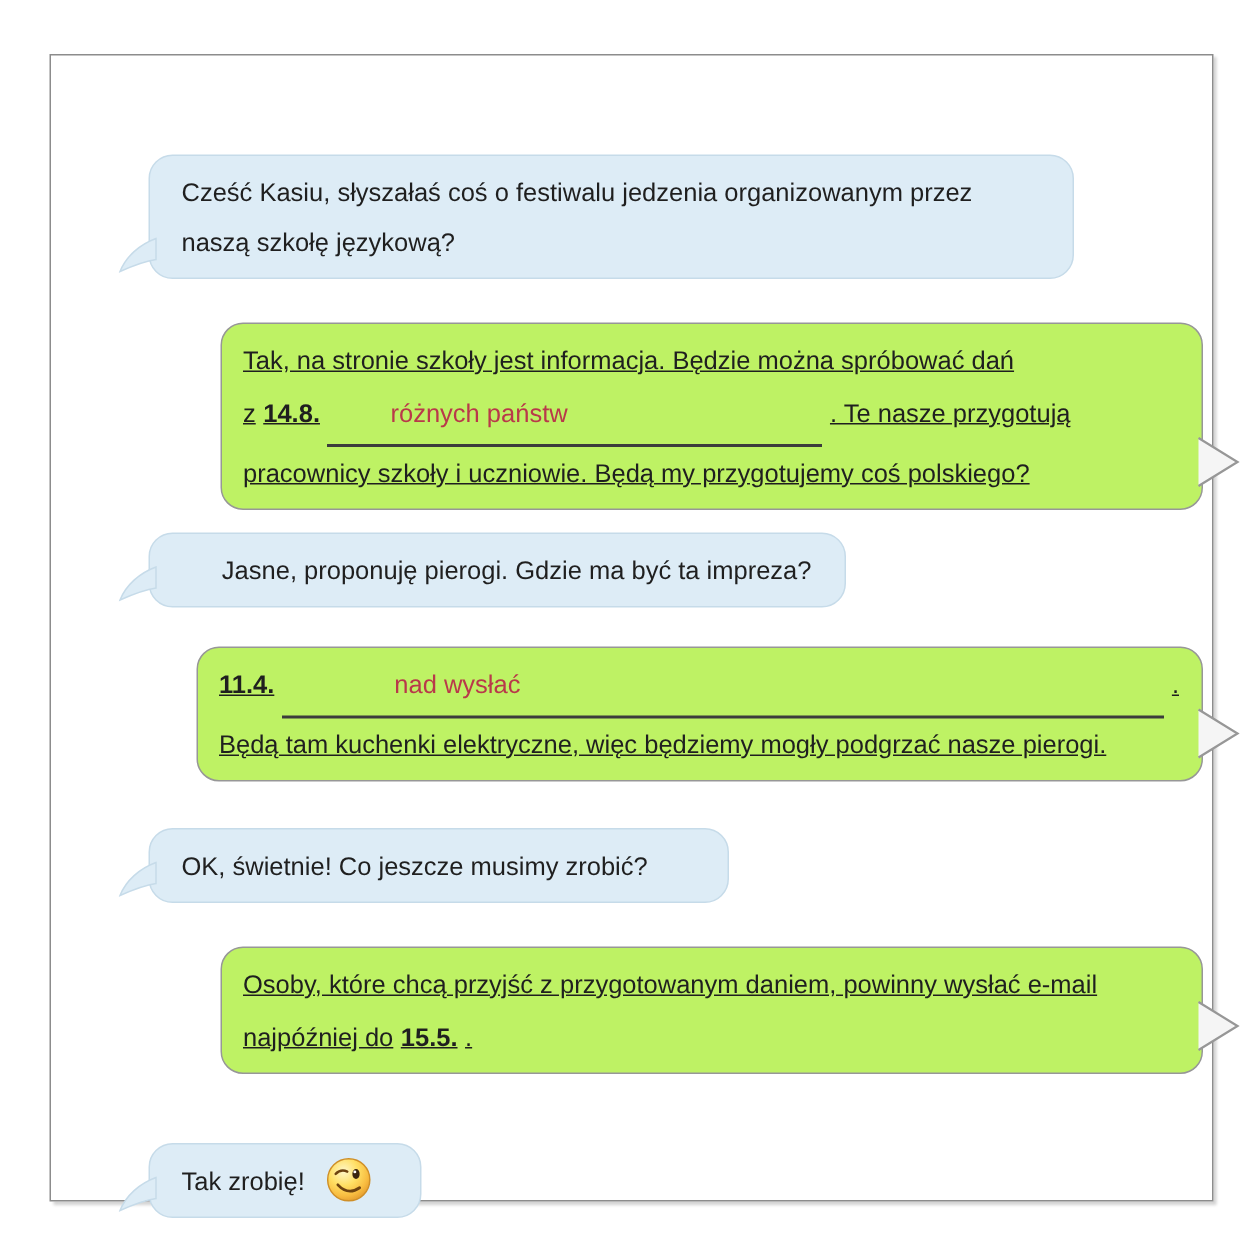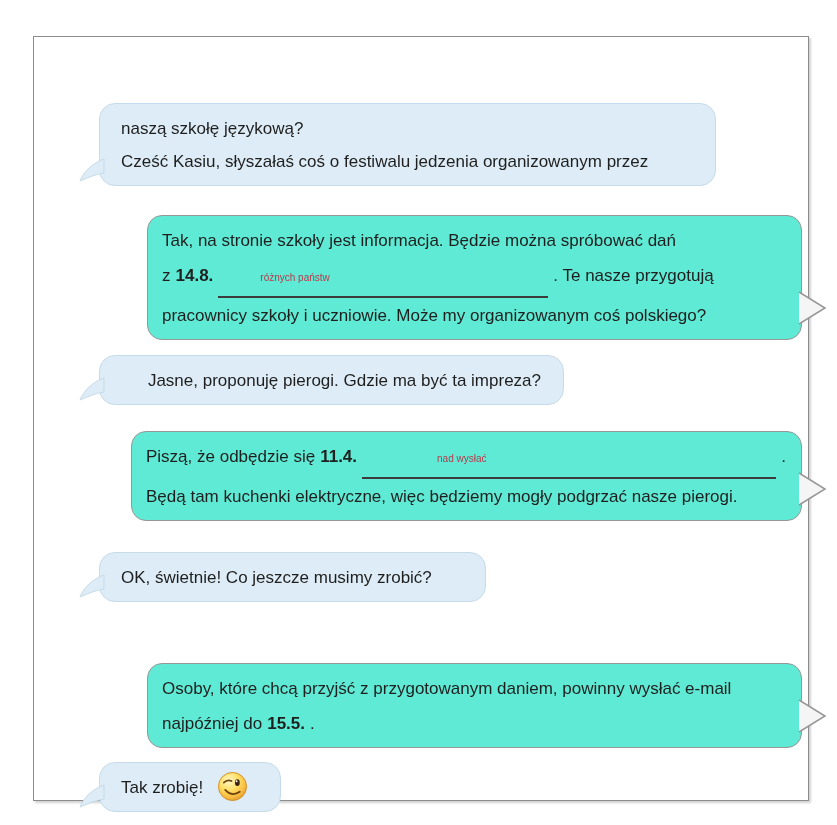--- a/index.html
+++ b/index.html
@@ -26,25 +26,26 @@
   }
   .bubble .line { white-space: nowrap; }
   .bubble.blue {
     background: #ddecf6;
     border: 1px solid #c6dbe9;
     border-radius: 16px;
     padding: 8px 22px 7px 21px;
     line-height: 33px;
   }
   .bubble.gray {
-    background: #5eead4;
+    background: #bef264;
     border: 1.5px solid #979797;
     border-radius: 15px;
     padding: 7px 15px 6px 14px;
     line-height: 35px;
+    text-decoration: underline;
   }
   .tail-left {
     position: absolute;
     left: -21px; bottom: 2px;
   }
   .tail-right {
     position: absolute;
     right: -27px; bottom: 14px;
   }
   .flexline {
@@ -55,78 +56,77 @@
   .num { font-weight: bold; }
   .blank {
     border-bottom: 2px solid #3c3c3c;
     padding-bottom: 3px;
     display: inline-block;
   }
   .blank-fill { flex: 1 1 auto; }
   .blank-fixed { flex: 0 0 auto; width: 330px; }
   .answer {
     color: #b9394a;
-    font-size: 10px;
+    font-size: 17px;
     line-height: 20px;
     display: inline-block;
     white-space: nowrap;
   }
   .ans-101 { margin-left: 42px; }
   .ans-102 { margin-left: 75px; }
   .ans-103 { margin-left: 145px; }
   .b1 { left: 65px;  top: 66px;  width: 617px; }
   .b2 { left: 113px; top: 178px; width: 655px; }
   .b3 { left: 65px;  top: 318px; width: 465px; text-align: right; }
   .b4 { left: 97px;  top: 394px; width: 671px; }
   .b5 { left: 65px;  top: 515px; width: 387px; }
-  .b6 { left: 113px; top: 594px; width: 655px; margin-top: 32px; }
+  .b6 { left: 113px; top: 594px; width: 655px; }
   .b7 { left: 65px;  top: 725px; width: 182px;
         display: flex; align-items: flex-start; column-gap: 14px; }
   .emoji { width: 31px; height: 31px; flex: 0 0 auto; }
 </style>
 </head>
 <body>
 
 <div class="frame">
 
   <div class="bubble blue b1">
     <svg class="tail-left" width="26" height="26" viewBox="0 0 26 26">
       <path d="M25 2 C 14 6, 5 14, 1 24 C 10 20, 18 17, 25 16 Z" fill="#ddecf6" stroke="#c6dbe9" stroke-width="1"></path>
     </svg>
+    <div class="line">Cześć Kasiu, słyszałaś coś o festiwalu jedzenia organizowanym przez</div>
     <div class="line">naszą szkołę językową?</div>
-    <div class="line">Cześć Kasiu, słyszałaś coś o festiwalu jedzenia organizowanym przez</div>
   </div>
 
   <div class="bubble gray b2">
     <svg class="tail-right" width="30" height="34" viewBox="0 0 30 34">
       <path d="M1 1 L27 17 L1 33" fill="#f5f5f5" stroke="#979797" stroke-width="1.5"></path>
     </svg>
     <div class="line">Tak, na stronie szkoły jest informacja. Będzie można spróbować dań</div>
     <div class="line flexline">
       <span>z</span>
       <span class="num">14.8.</span>
       <span class="blank blank-fixed"><span class="answer ans-101">różnych państw</span></span>
       <span>. Te nasze przygotują</span>
     </div>
-    <div class="line">pracownicy szkoły i uczniowie. Może my organizowanym coś polskiego?</div>
+    <div class="line">pracownicy szkoły i uczniowie. Będą my przygotujemy coś polskiego?</div>
   </div>
 
   <div class="bubble blue b3">
     <svg class="tail-left" width="26" height="26" viewBox="0 0 26 26">
       <path d="M25 2 C 14 6, 5 14, 1 24 C 10 20, 18 17, 25 16 Z" fill="#ddecf6" stroke="#c6dbe9" stroke-width="1"></path>
     </svg>
     <div class="line">Jasne, proponuję pierogi. Gdzie ma być ta impreza?</div>
   </div>
 
   <div class="bubble gray b4">
     <svg class="tail-right" width="30" height="34" viewBox="0 0 30 34">
       <path d="M1 1 L27 17 L1 33" fill="#f5f5f5" stroke="#979797" stroke-width="1.5"></path>
     </svg>
     <div class="line flexline">
-      <span>Piszą, że odbędzie się</span>
       <span class="num">11.4.</span>
       <span class="blank blank-fill"><span class="answer ans-102">nad wysłać</span></span>
       <span>.</span>
     </div>
     <div class="line">Będą tam kuchenki elektryczne, więc będziemy mogły podgrzać nasze pierogi.</div>
   </div>
 
   <div class="bubble blue b5">
     <svg class="tail-left" width="26" height="26" viewBox="0 0 26 26">
       <path d="M25 2 C 14 6, 5 14, 1 24 C 10 20, 18 17, 25 16 Z" fill="#ddecf6" stroke="#c6dbe9" stroke-width="1"></path>

